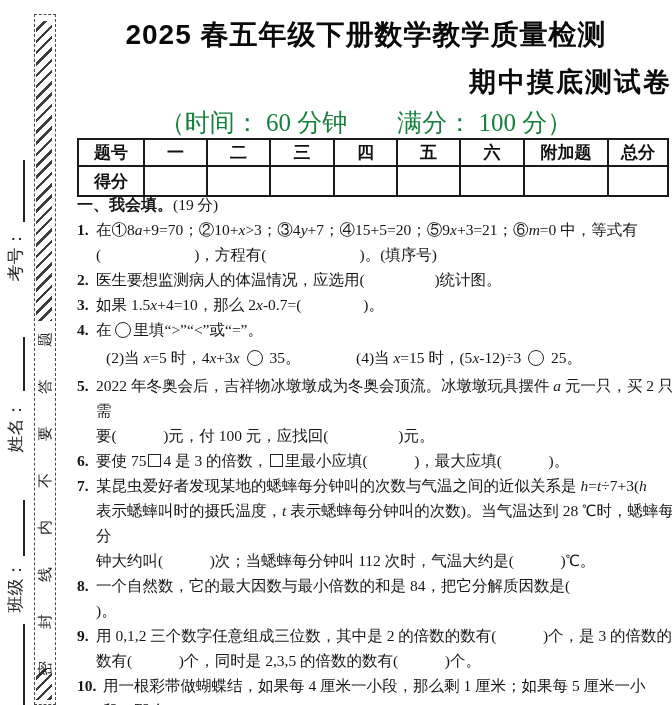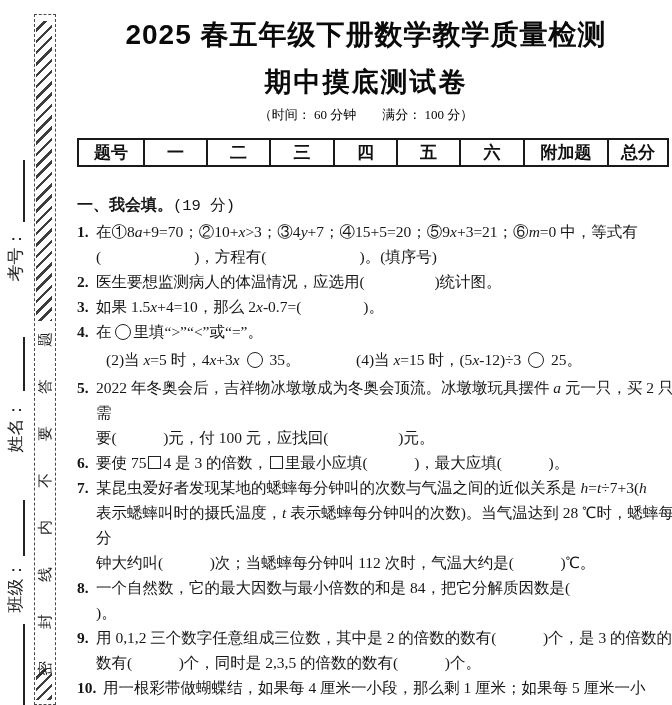--- a/index.html
+++ b/index.html
@@ -39,26 +39,26 @@
   
   .exam-title {
     position:absolute; left:60px; width:612px; top:16px;
     font-family:"Liberation Sans", sans-serif; font-weight:bold;
     font-size:28px; text-align:center; letter-spacing:1px; color:#0a0a0a;
     white-space:pre;
   }
   .exam-subtitle {
     position:absolute; left:60px; width:612px; top:64px;
     font-family:"Liberation Sans", sans-serif; font-weight:bold;
-    font-size:27px; text-align:center; letter-spacing:2px; color:#0a0a0a;
+    font-size:27px; text-align:right; letter-spacing:2px; color:#0a0a0a;
     white-space:pre;
   }
   .exam-info {
     position:absolute; left:60px; width:612px; top:106px;
-    font-size:13px; text-align:center; color:#000000; white-space:pre;
+    font-size:25px; text-align:center; color:#15803d; white-space:pre;
   }
 
   
   table.score {
     position:absolute; left:77px; top:138px; width:590px;
     border-collapse:collapse; table-layout:fixed;padding-left:20px;
   }
   table.score td {
     border:2px solid #1a1a1a; text-align:center; vertical-align:middle;
     font-family:"Liberation Sans", sans-serif; font-weight:bold;
@@ -67,21 +67,21 @@
   table.score tr.hdr td { height:27px; }
   table.score tr.blank td { height:30px; }
 
   
   .questions {
     position:absolute; left:77px; top:192px; width:598px;
     font-size:15.5px; line-height:25px; color:#161616;
   }
   .sec-head { white-space:pre; }
   .sec-bold { font-family:Liberation Sans, sans-serif; font-weight:bold; font-size:16px; }
-  .sec-rest { font-size:15.5px;font-family:Liberation Mono, monospace; }
+  .sec-rest { font-size:15.5px; }
   .q { position:relative; padding-left:19px; }
   .q.qwide { padding-left:26px; }
   .q .num { position:absolute; left:0; top:0; font-weight:bold; }
   .qline { white-space:pre-wrap; }
   .math { white-space:pre-wrap; }
   .math i { font-family:"Liberation Serif", serif; font-style:italic; }
   .q4grid {
     display:grid; grid-template-columns:250px 1fr; padding-left:10px;
     line-height:31px;
   }
@@ -132,20 +132,31 @@
     <td>题号</td>
     <td>一</td>
     <td>二</td>
     <td>三</td>
     <td>四</td>
     <td>五</td>
     <td>六</td>
     <td>附加题</td>
     <td>总分</td>
   </tr>
+  <tr class="blank">
+    <td>得分</td>
+    <td></td>
+    <td></td>
+    <td></td>
+    <td></td>
+    <td></td>
+    <td></td>
+    <td></td>
+    <td></td>
+  </tr>
 </tbody>
   </table>
 
 <div class="questions">
 
   <div class="sec-head"><span class="sec-bold">一、我会填。</span><span class="sec-rest">(19 分)</span></div>
 
   <div class="q">
     <span class="num">1.</span>
     <div class="qline math">在①8<i>a</i>+9=70；②10+<i>x</i>&gt;3；③4<i>y</i>+7；④15+5=20；⑤9<i>x</i>+3=21；⑥<i>m</i>=0 中，等式有</div>

